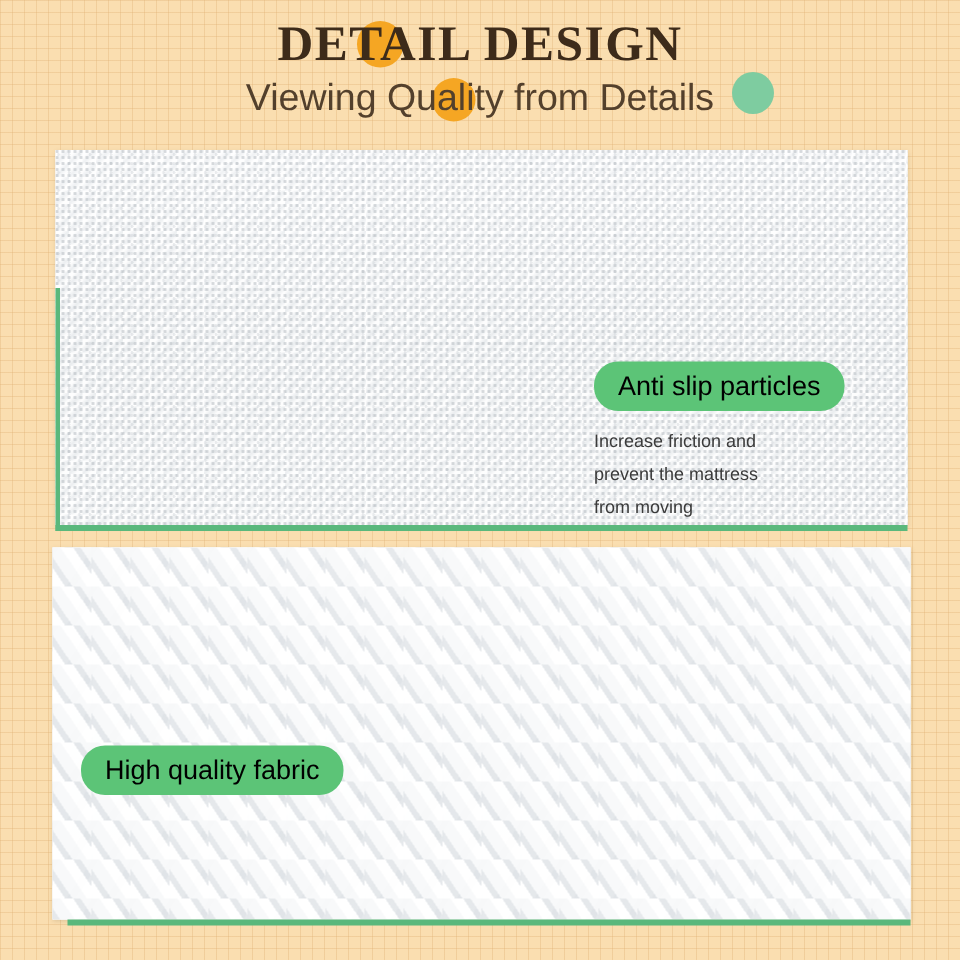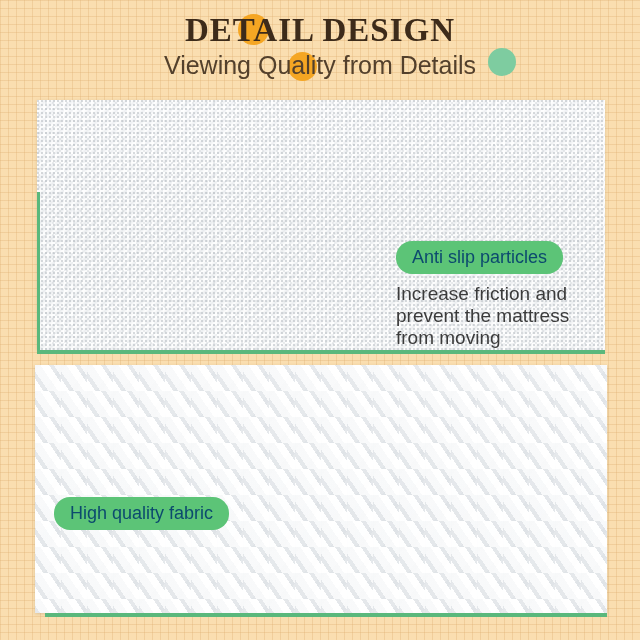--- a/index.html
+++ b/index.html
@@ -158,29 +158,29 @@
   }
 
   
   .callout {
     position: absolute;
   }
   .pill {
     display: inline-block;
     border-radius: 16px;
     background: #5cc477;
-    color: #0c4a6e;
+    color: #000000;
     font-size: 18px;
     line-height: 18px;
     padding: 7px 16px 8px 16px;
     white-space: nowrap;
   }
   .callout-body {
     margin-top: 9px;
-    font-size: 19px;
+    font-size: 12px;
     line-height: 22px;
     color: #3b3b3b;
     white-space: pre-line;
   }
   #callout-anti-slip {
     left: 396px;
     top: 241px;
   }
   #callout-fabric {
     left: 54px;

